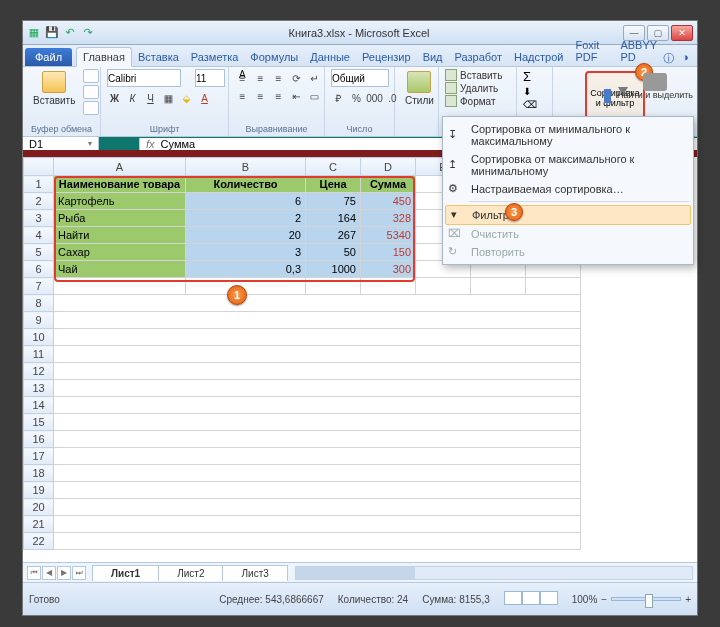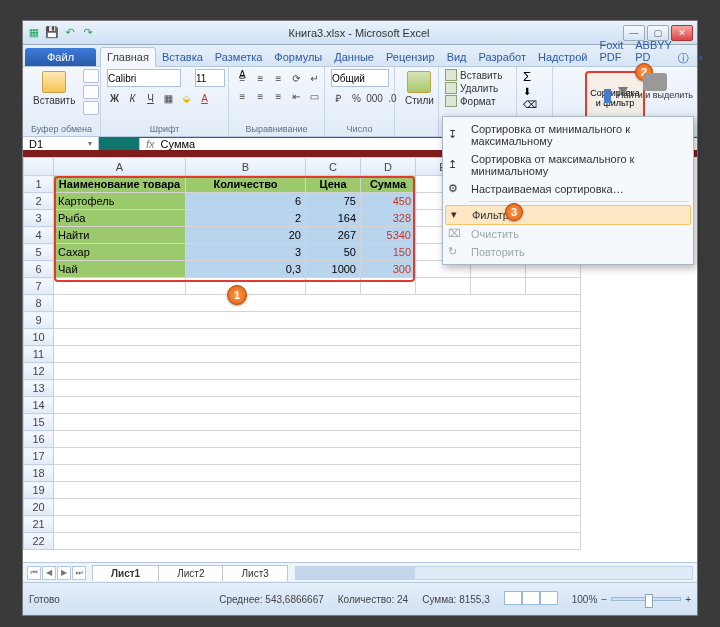--- a/index.html
+++ b/index.html
@@ -8,21 +8,21 @@
 
   .titlebar { height: 24px; background: linear-gradient(#eaf2fb,#cfe0f4); display: flex; align-items: center; padding: 0 4px; font-size: 11px; color: #333; border-bottom: 1px solid #9ab; }
   .titlebar .qat { display: flex; gap: 4px; align-items: center; }
   .titlebar .qat span { width: 14px; height: 14px; display: flex; align-items: center; justify-content: center; color: #2a5; }
   .titlebar .title { flex: 1; text-align: center; }
   .titlebar .winbtns { display: flex; gap: 2px; }
   .titlebar .winbtns div { width: 22px; height: 16px; background: linear-gradient(#f7faff,#d8e4f3); border: 1px solid #9ab; border-radius: 2px; display:flex;align-items:center;justify-content:center;font-size:9px;color:#555;}
   .titlebar .winbtns .close { background: linear-gradient(#f8a9a2,#d44); color:#fff; border-color:#a33;}
 
   .ribbon-tabs { height: 22px; background: linear-gradient(#e6effa,#d6e4f4); display: flex; align-items: flex-end; font-size: 11px; padding: 0 2px; border-bottom: 1px solid #b5c8df; }
-  .ribbon-tabs .file { background: linear-gradient(#3d7bd9,#2b5aa9); color:#fff; padding: 3px 22px; border-radius: 3px 3px 0 0; margin-right: 4px; text-align: center;}
+  .ribbon-tabs .file { background: linear-gradient(#3d7bd9,#2b5aa9); color:#fff; padding: 3px 10px; border-radius: 3px 3px 0 0; margin-right: 4px; text-align: center;}
   .ribbon-tabs .tab { padding: 3px 6px; color: #2b5aa9; cursor: pointer; }
   .ribbon-tabs .tab.active { background:#f4f8fd; border: 1px solid #b5c8df; border-bottom: 1px solid #f4f8fd; border-radius: 3px 3px 0 0; margin-bottom: -1px; color:#3b3b3b;}
   .ribbon-tabs .help { margin-left: auto; display:flex; gap:8px; padding-right:6px; color:#2b5aa9;}
 
   .ribbon { height: 70px; background: linear-gradient(#f4f8fd,#e1ebf7); border-bottom: 1px solid #b5c8df; display: flex; font-size: 10px; position: relative; }
   .group { border-right: 1px solid #c8d6e8; padding: 2px 6px 0 6px; display: flex; flex-direction: column; justify-content: space-between; }
   .group-label { text-align: center; font-size: 9px; color: #5a728f; padding-bottom: 2px; }
   .group-body { display:flex; gap:4px; align-items:flex-start;}
   .bigbtn { display:flex; flex-direction:column; align-items:center; gap:2px; padding:2px 4px; color:#333;}
   .bigbtn .big-icon { width:24px; height:22px; background: linear-gradient(#ffe9b6,#f6c354); border:1px solid #c9a246; border-radius:2px;}

